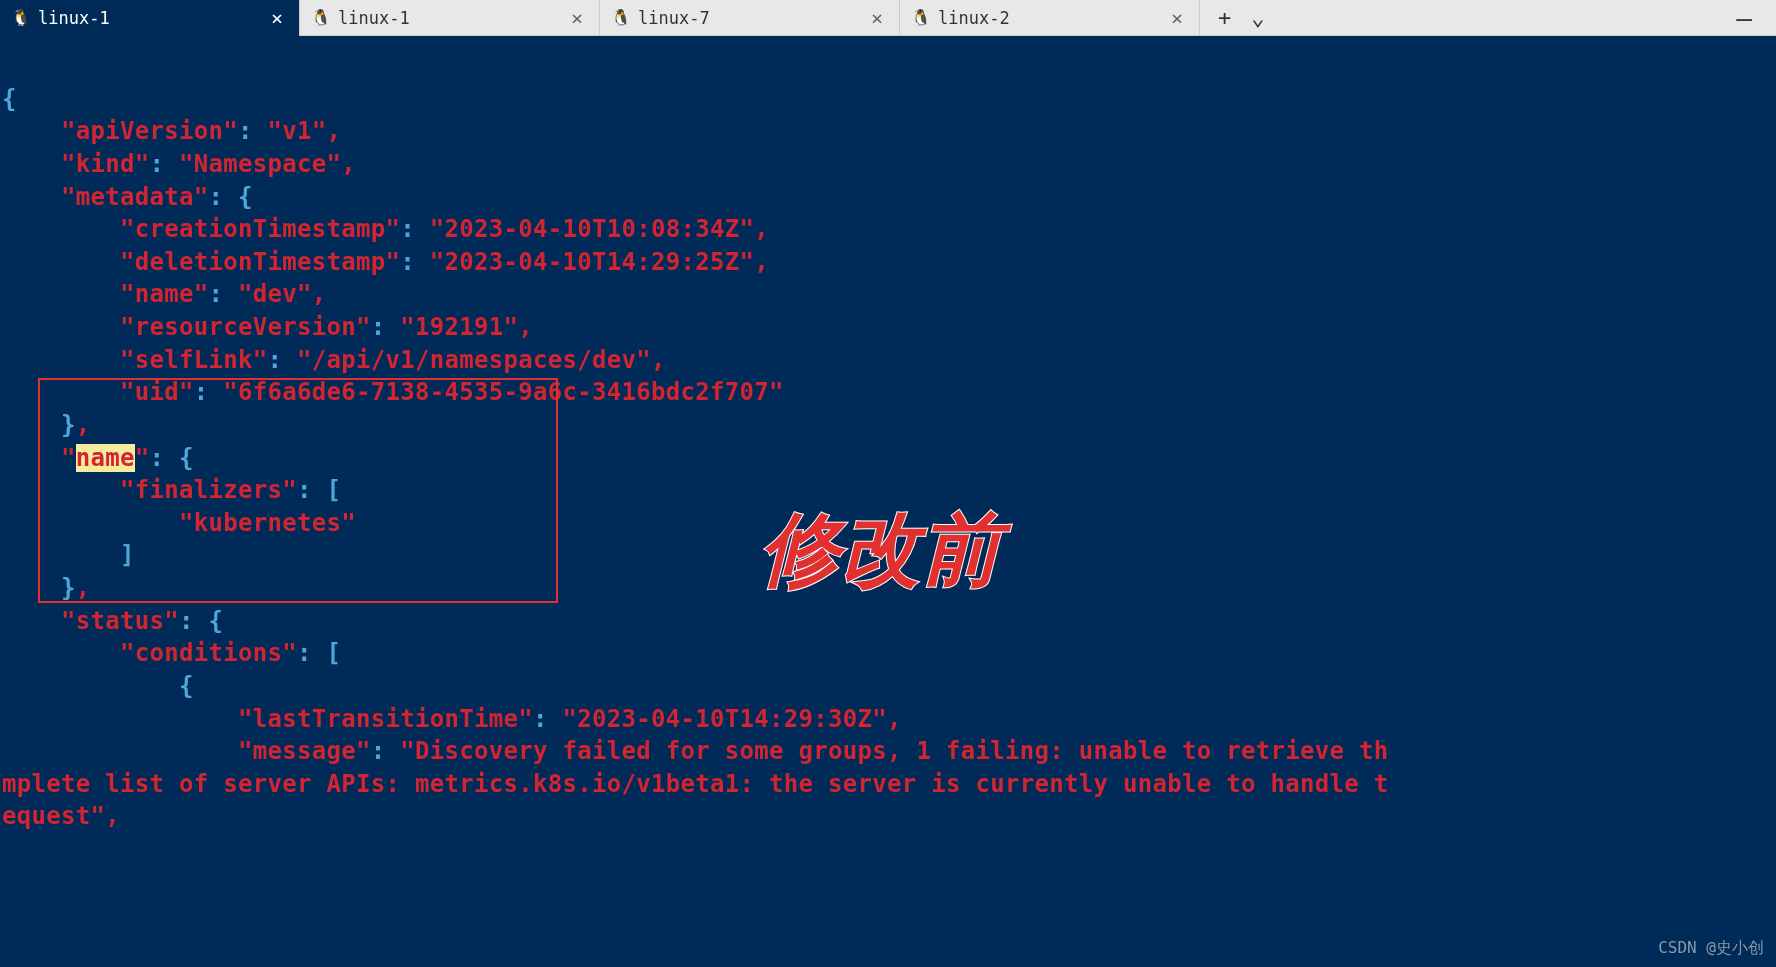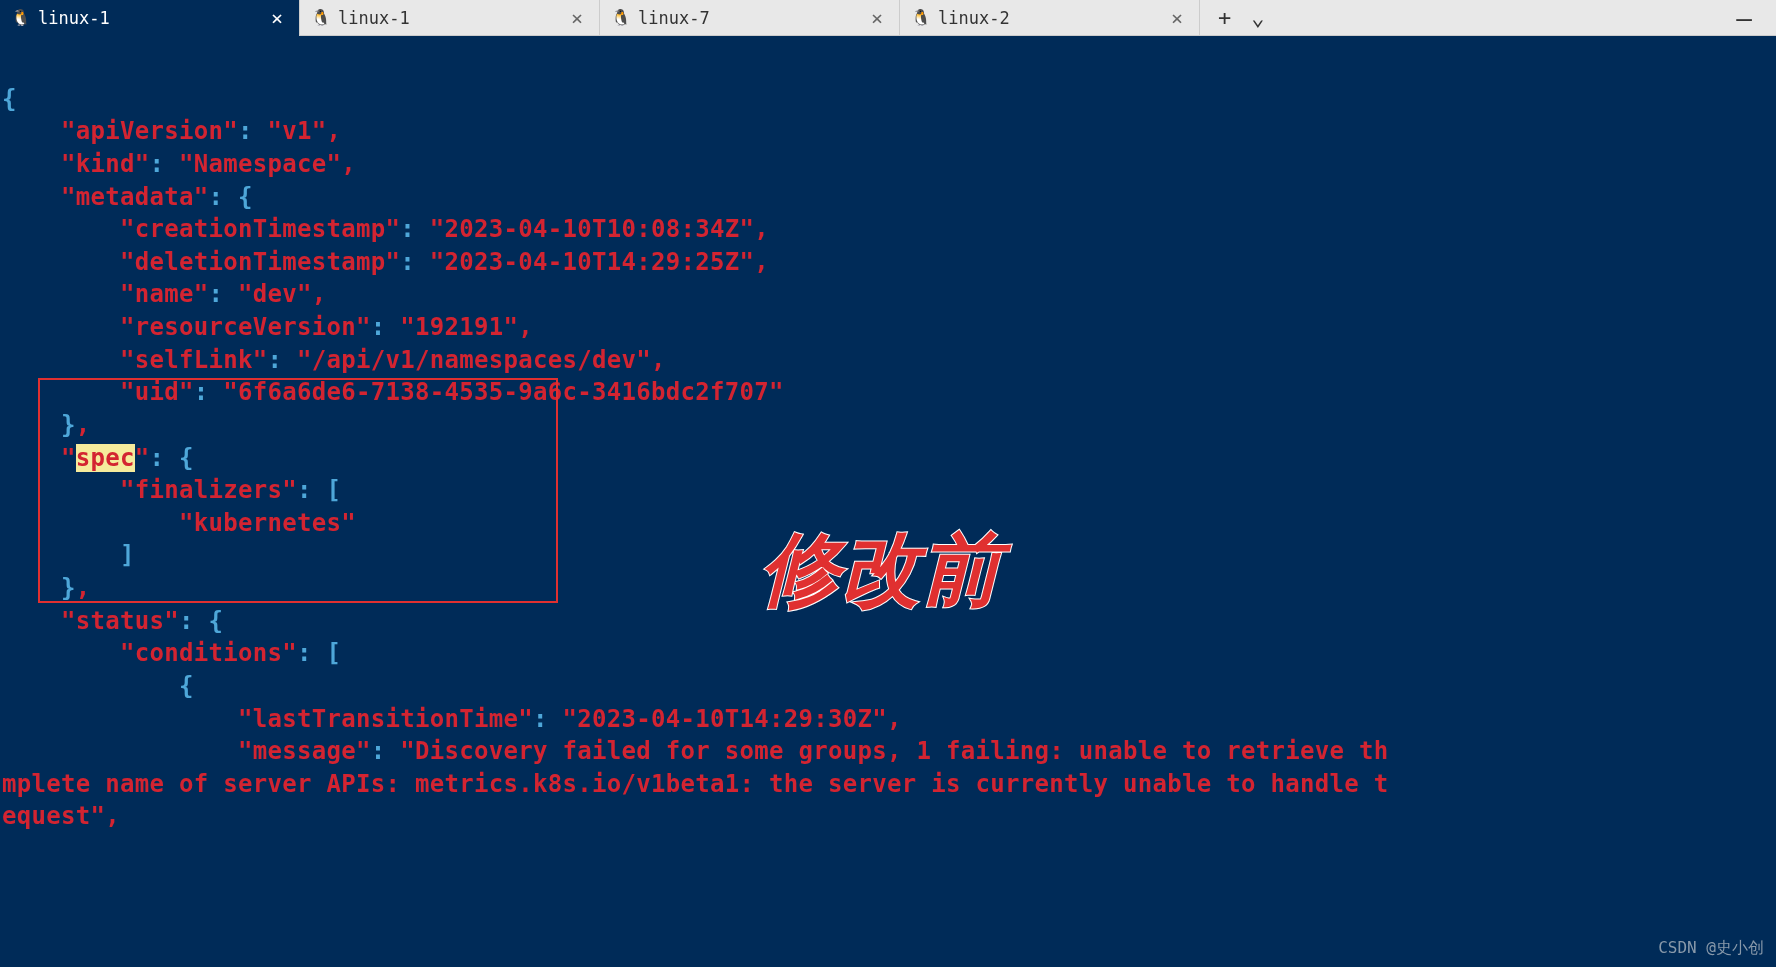--- a/index.html
+++ b/index.html
@@ -156,30 +156,30 @@
     <span class="key">"apiVersion"</span><span class="colon">:</span> <span class="string">"v1"</span><span class="comma">,</span>
     <span class="key">"kind"</span><span class="colon">:</span> <span class="string">"Namespace"</span><span class="comma">,</span>
     <span class="key">"metadata"</span><span class="colon">:</span> <span class="brace">{</span>
         <span class="key">"creationTimestamp"</span><span class="colon">:</span> <span class="string">"2023-04-10T10:08:34Z"</span><span class="comma">,</span>
         <span class="key">"deletionTimestamp"</span><span class="colon">:</span> <span class="string">"2023-04-10T14:29:25Z"</span><span class="comma">,</span>
         <span class="key">"name"</span><span class="colon">:</span> <span class="string">"dev"</span><span class="comma">,</span>
         <span class="key">"resourceVersion"</span><span class="colon">:</span> <span class="string">"192191"</span><span class="comma">,</span>
         <span class="key">"selfLink"</span><span class="colon">:</span> <span class="string">"/api/v1/namespaces/dev"</span><span class="comma">,</span>
         <span class="key">"uid"</span><span class="colon">:</span> <span class="string">"6f6a6de6-7138-4535-9a6c-3416bdc2f707"</span>
     <span class="brace">}</span><span class="comma">,</span>
-    <span class="key">"</span><span class="highlight">spec</span><span class="key">"</span><span class="colon">:</span> <span class="brace">{</span>
+    <span class="key">"</span><span class="highlight">name</span><span class="key">"</span><span class="colon">:</span> <span class="brace">{</span>
         <span class="key">"finalizers"</span><span class="colon">:</span> <span class="bracket">[</span>
             <span class="string">"kubernetes"</span>
         <span class="bracket">]</span>
     <span class="brace">}</span><span class="comma">,</span>
     <span class="key">"status"</span><span class="colon">:</span> <span class="brace">{</span>
         <span class="key">"conditions"</span><span class="colon">:</span> <span class="bracket">[</span>
             <span class="brace">{</span>
                 <span class="key">"lastTransitionTime"</span><span class="colon">:</span> <span class="string">"2023-04-10T14:29:30Z"</span><span class="comma">,</span>
                 <span class="key">"message"</span><span class="colon">:</span> <span class="string">"Discovery failed for some groups, 1 failing: unable to retrieve th</span>
-<span class="string">mplete name of server APIs: metrics.k8s.io/v1beta1: the server is currently unable to handle t</span>
+<span class="string">mplete list of server APIs: metrics.k8s.io/v1beta1: the server is currently unable to handle t</span>
 <span class="string">equest"</span><span class="comma">,</span>
 
   <div class="red-box" style="left:38px; top:342px; width:520px; height:225px;"></div>
-  <div class="annotation" style="left:760px; top:480px;">修改前</div>
+  <div class="annotation" style="left:760px; top:460px;">修改前</div>
 </div>
 
 <div class="watermark">CSDN @史小创</div>
 
 </body></html>

